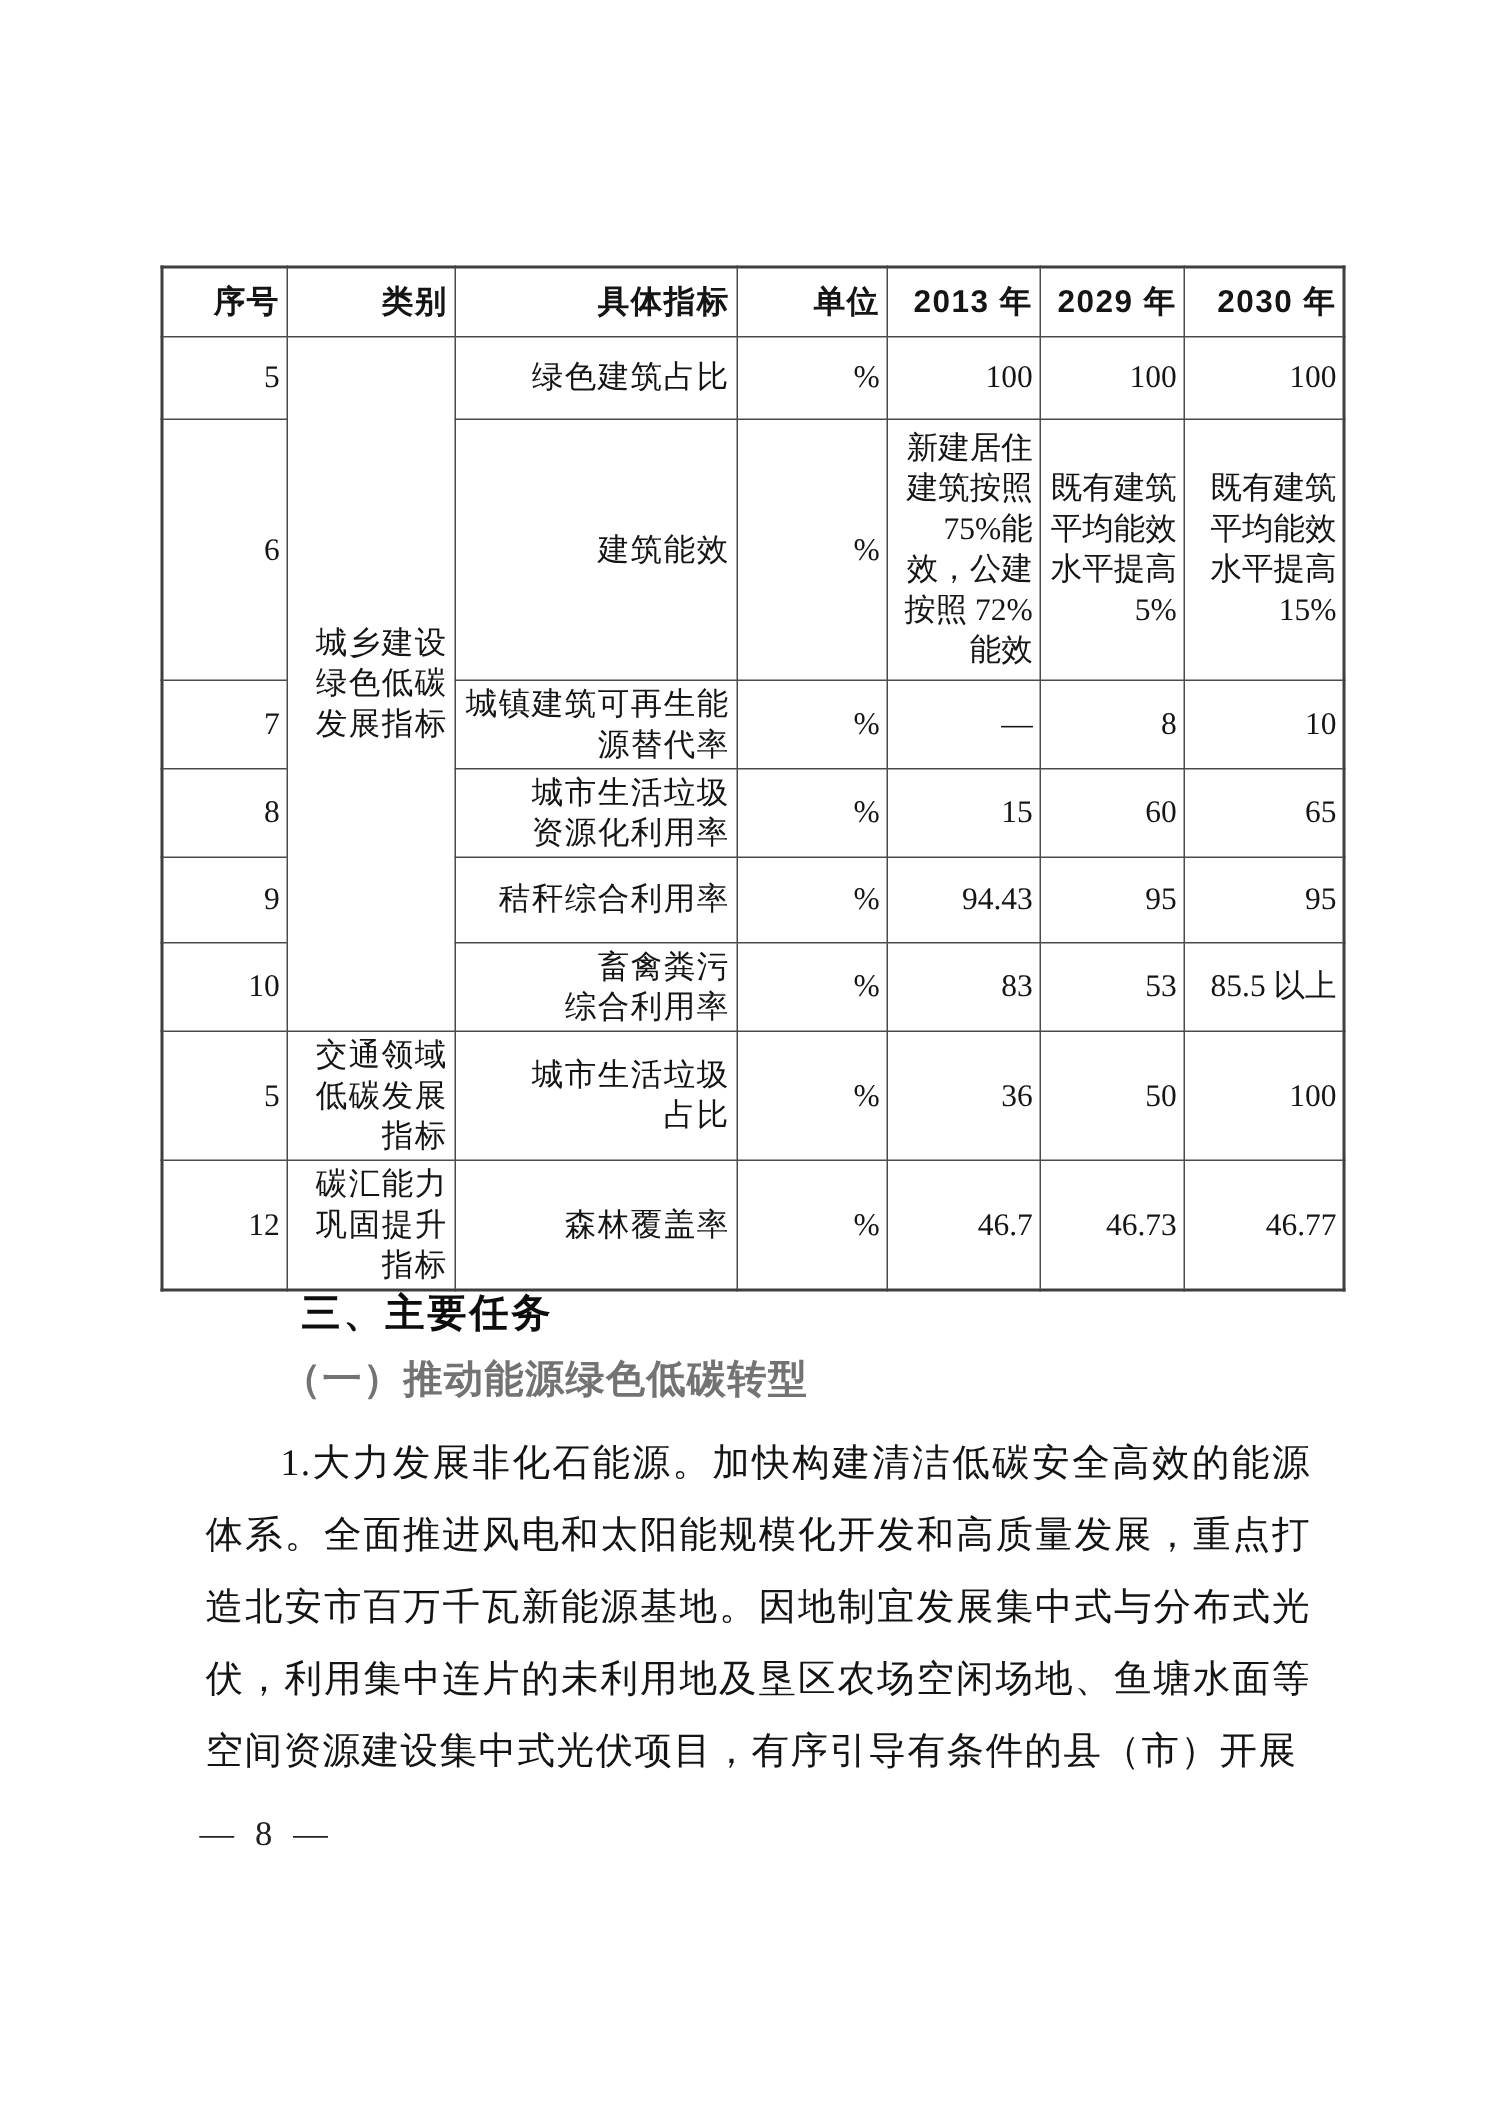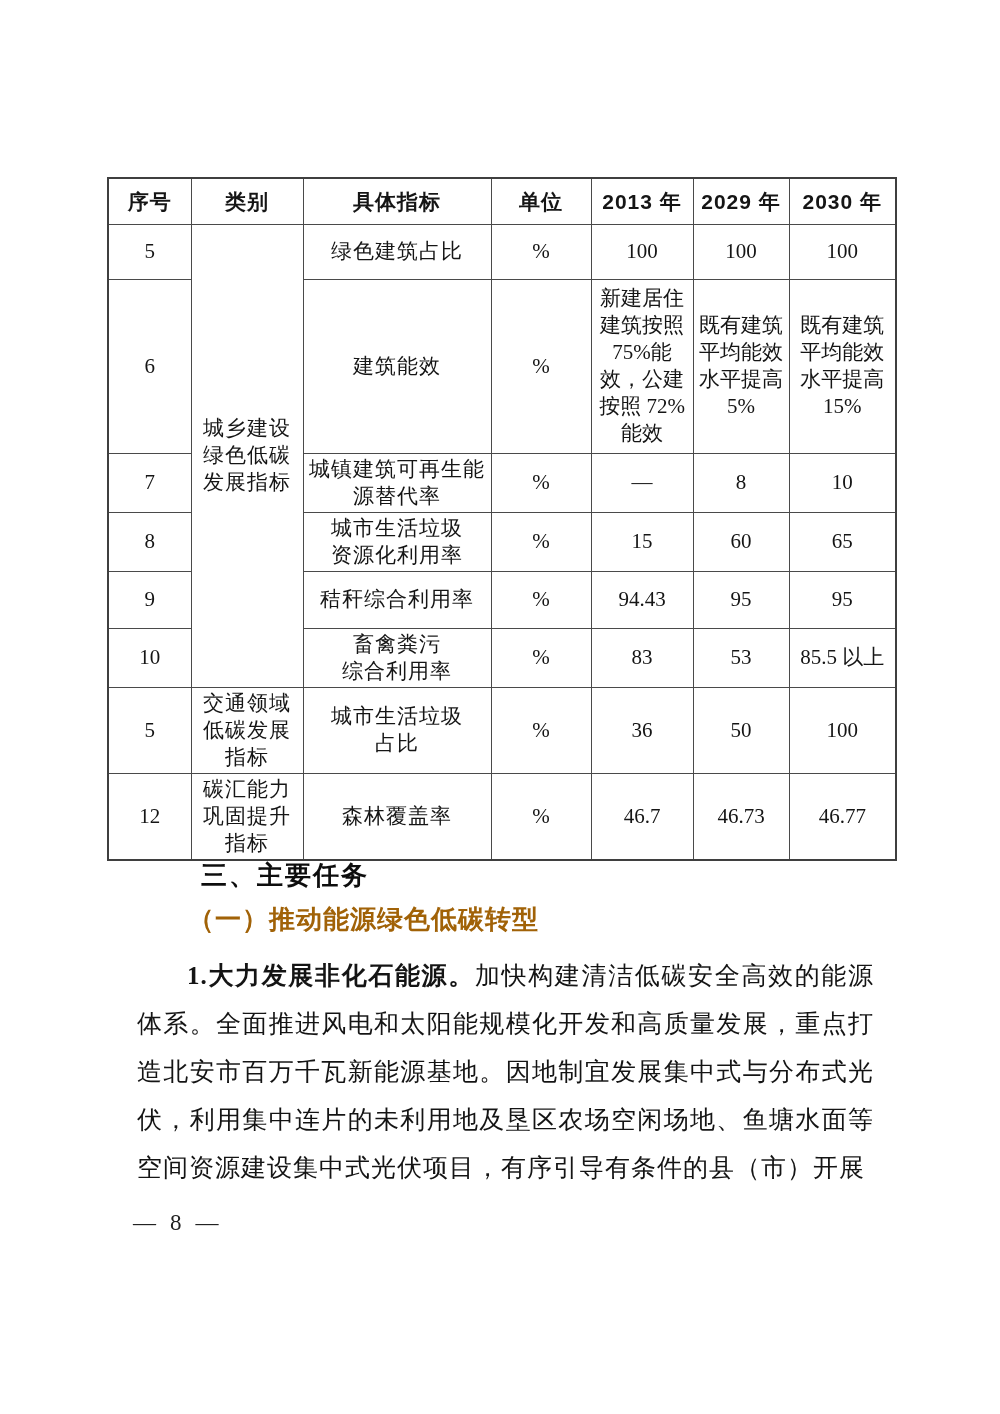--- a/index.html
+++ b/index.html
@@ -20,21 +20,21 @@
     left: 107px;
     top: 177px;
     width: 788px;
     border-collapse: collapse;
     table-layout: fixed;
     border: 2px solid #3f3f3f;
   }
   table.indicators th,
   table.indicators td {
     border: 1px solid #4a4a4a;
-    text-align: center;
+    text-align: right;
     vertical-align: middle;
     white-space: pre-line;
     font-size: 21px;
     line-height: 27px;
     padding: 2px 4px;
     font-family: "Liberation Serif", serif;
     color: #151515;
   }
   table.indicators th {
     font-family: "Liberation Sans", sans-serif;
@@ -75,37 +75,37 @@
     letter-spacing: 2px;
   }
   .h-subsection {
     position: absolute;
     left: 188px;
     top: 902px;
     font-family: "Liberation Serif", serif;
     font-weight: bold;
     font-size: 26px;
     line-height: 36px;
-    color: #a16207;
+    color: #737373;
     letter-spacing: 1px;
   }
   .body-para {
     position: absolute;
     left: 137px;
     top: 952px;
     width: 737px;
     font-size: 25px;
     line-height: 48px;
     letter-spacing: 1px;
     text-align: justify;
     text-align-last: left;
     text-indent: 2em;
     color: #141414;
   }
-  .body-para .lead { font-weight: bold; }
+  .body-para .lead { font-weight: normal; }
 
   
   .footer {
     position: absolute;
     left: 133px;
     top: 1210px;
     font-size: 23px;
     color: #222;
     display: flex;
     align-items: center;

